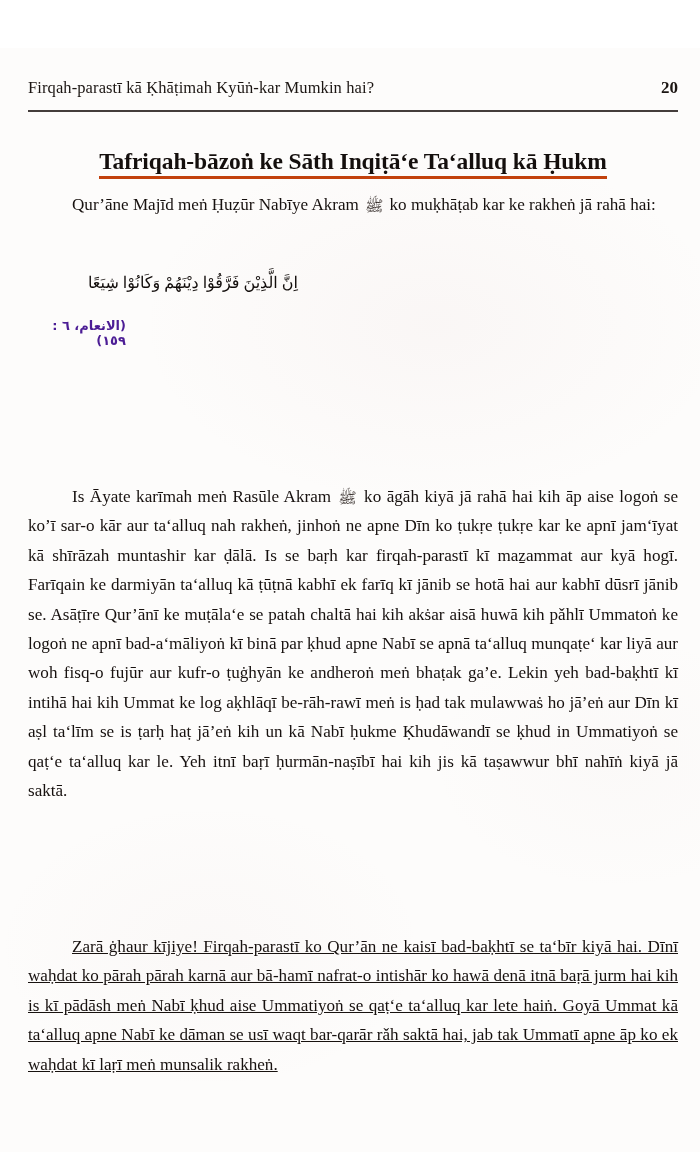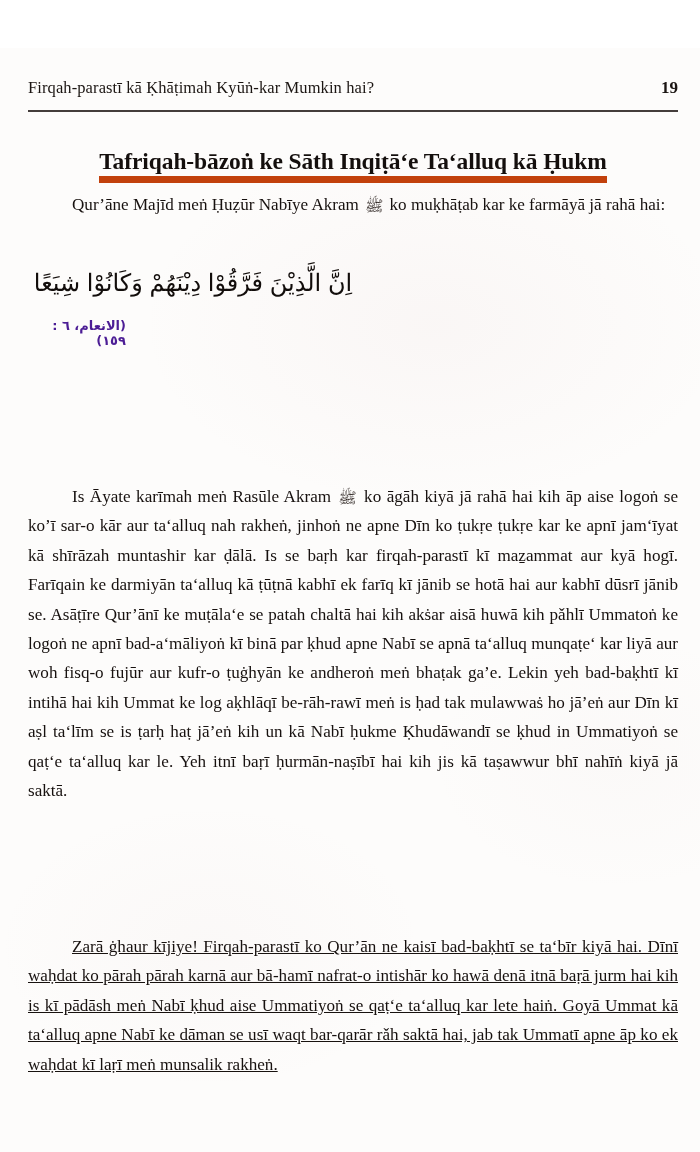--- a/index.html
+++ b/index.html
@@ -72,21 +72,21 @@
     left: 28px;
     right: 22px;
     top: 84px;
     font-size: 23.5px;
     font-weight: 700;
     text-align: center;
     letter-spacing: -0.1px;
     color: #140f0d;
   }
   .section-heading span.u {
-    border-bottom: 7px solid #c2410c;
+    border-bottom: 3px solid #c2410c;
     padding-bottom: 2px;
   }
 
   
   .body {
     position: absolute;
     left: 28px;
     right: 22px;
   }
   p.para {
@@ -112,22 +112,22 @@
     align-items: flex-start;
     justify-content: space-between;
   }
   .arabic-col {
     width: 330px;
     flex: 0 0 330px;
     direction: rtl;
     text-align: center;
   }
   .arabic-line {
-    font-family: Liberation Sans, sans-serif;
-    font-size: 24px;
+    font-family: Liberation Serif, serif;
+    font-size: 16px;
     line-height: 46px;
     color: #120d0b;
     white-space: nowrap;
   }
   .arabic-line.l2 { text-align: center; padding-right: 26px; }
   .arabic-ref {
     direction: rtl;
     text-align: right;
     font-family: "DejaVu Sans", "Liberation Sans", sans-serif;
     font-size: 13px;
@@ -167,28 +167,28 @@
     top: 1px;
   }
 </style>
 </head>
 <body>
 
 <div id="page">
 
   <div class="runhead layer">
     <div class="runhead-title">Firqah-parastī kā Ḳhāṭimah Kyūṅ-kar Mumkin hai?</div>
-    <div class="runhead-page">19</div>
+    <div class="runhead-page">20</div>
   </div>
   <div class="runhead-rule layer"></div>
 
   <h1 class="section-heading layer"><span class="u">Tafriqah-bāzoṅ ke Sāth Inqiṭā‘e Ta‘alluq kā Ḥukm</span></h1>
 
   <div class="body intro layer">
-    <p class="para indent"><span>Qur’āne Majīd meṅ Ḥuẓūr Nabīye Akram </span><span class="saw">ﷺ</span><span> ko muḳhāṭab kar ke farmāyā jā rahā hai:</span></p>
+    <p class="para indent"><span>Qur’āne Majīd meṅ Ḥuẓūr Nabīye Akram </span><span class="saw">ﷺ</span><span> ko muḳhāṭab kar ke rakheṅ jā rahā hai:</span></p>
   </div>
 
   <div class="quote-block layer">
 
     <div class="arabic-col">
       <div class="arabic-line l1">اِنَّ الَّذِيْنَ فَرَّقُوْا دِيْنَهُمْ وَكَانُوْا شِيَعًا</div>
       <div class="arabic-ref">(الانعام، ٦ : ١٥٩)</div>
     </div>
 
 

